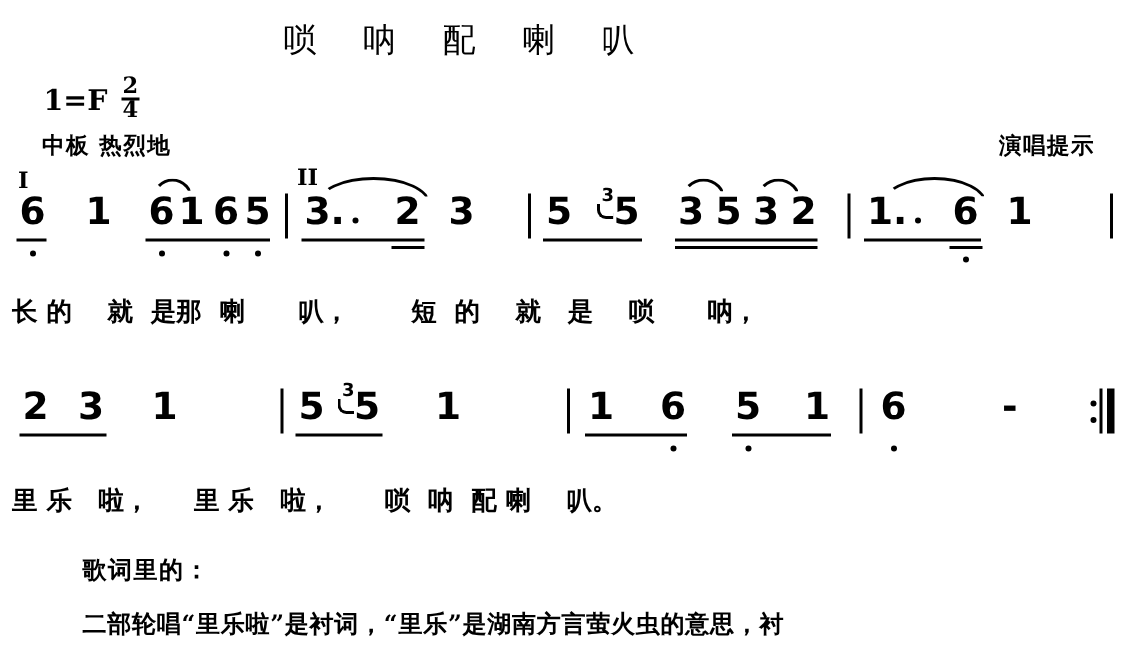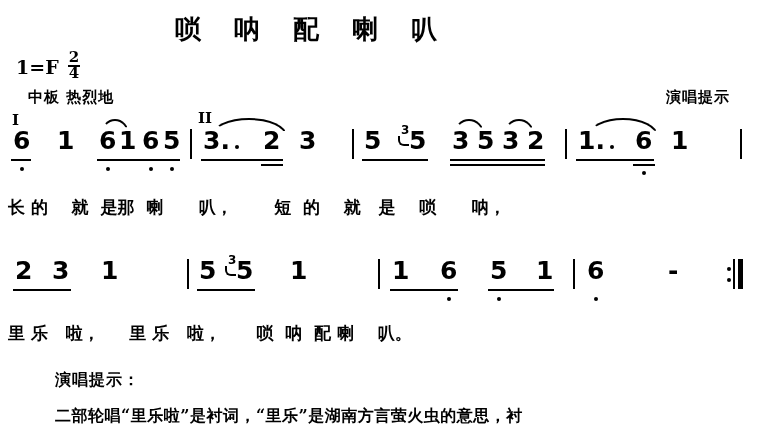--- a/index.html
+++ b/index.html
@@ -22,40 +22,40 @@
     inset: 0;
   }
 
   
   .title {
     position: absolute;
     top: 12px;
     left: 0;
     width: 612px;
     text-align: center;
-    font-size: 26px;
-    font-weight: bold;
+    font-size: 22px;
+    font-weight: normal;
     letter-spacing: 12px;
     text-indent: 12px;
     font-family: "DejaVu Sans", "Liberation Sans", sans-serif;
   }
   .subtitle {
     position: absolute;
     top: 62px;
     left: 0;
     width: 765px;
     text-align: center;
     font-size: 17px;
     font-weight: bold;
     letter-spacing: 2px;
     text-indent: 2px;
   }
   .keysig {
     position: absolute;
-    left: 16px;
+    left: 29px;
     top: 52px;
     font-size: 19px;
     font-weight: bold;
     font-family: "DejaVu Serif", "Liberation Serif", serif;
     display: flex;
     align-items: center;
     gap: 2px;
     text-align: right;
   }
   .keysig .eqf { letter-spacing: 0px; }
@@ -348,16 +348,16 @@
         <span class="rdot d1"></span>
         <span class="rdot d2"></span>
         <span class="thin"></span>
         <span class="thick"></span>
       </div>
     </div>
   </div>
 
   <div class="lyrics lyr2">里 乐   啦，     里 乐   啦，      唢  呐  配 喇    叭。</div>
 
-  <div class="footnote fn-head">演唱提示：</div>
+  <div class="footnote fn-head">歌词里的：</div>
   <div class="footnote fn-body">二部轮唱“里乐啦”是衬词，“里乐”是湖南方言萤火虫的意思，衬</div>
 
 </div>
 
 </body></html>

